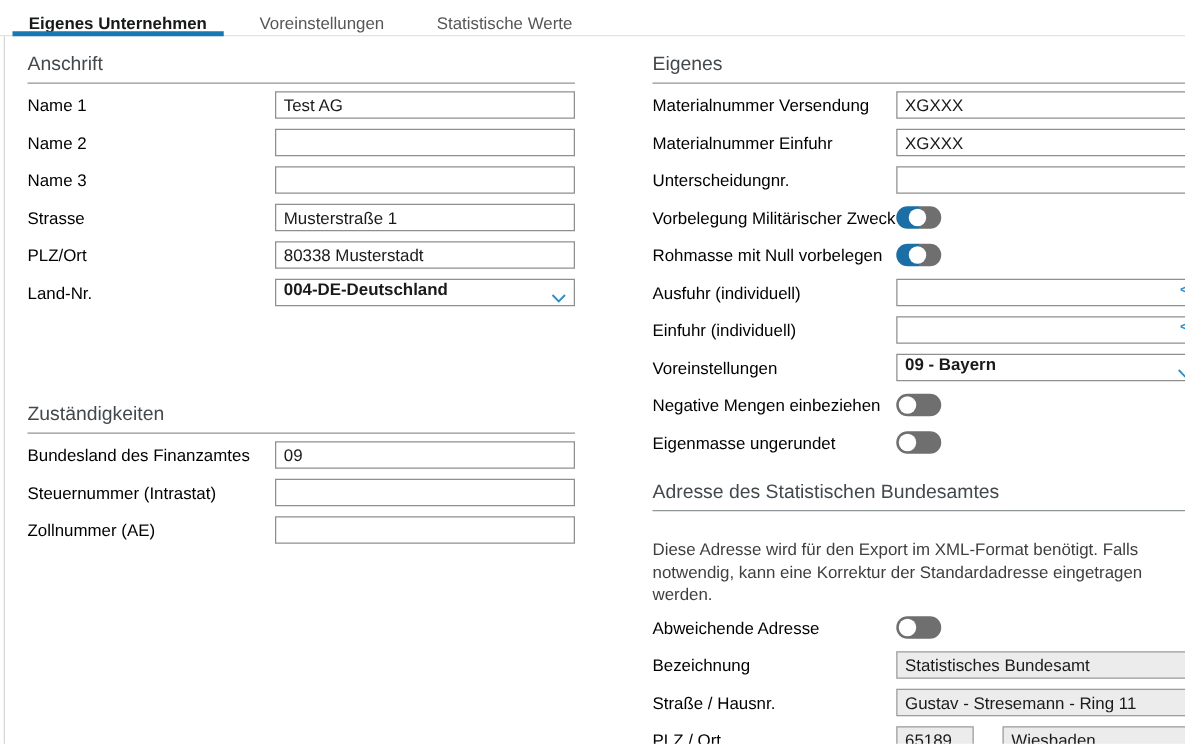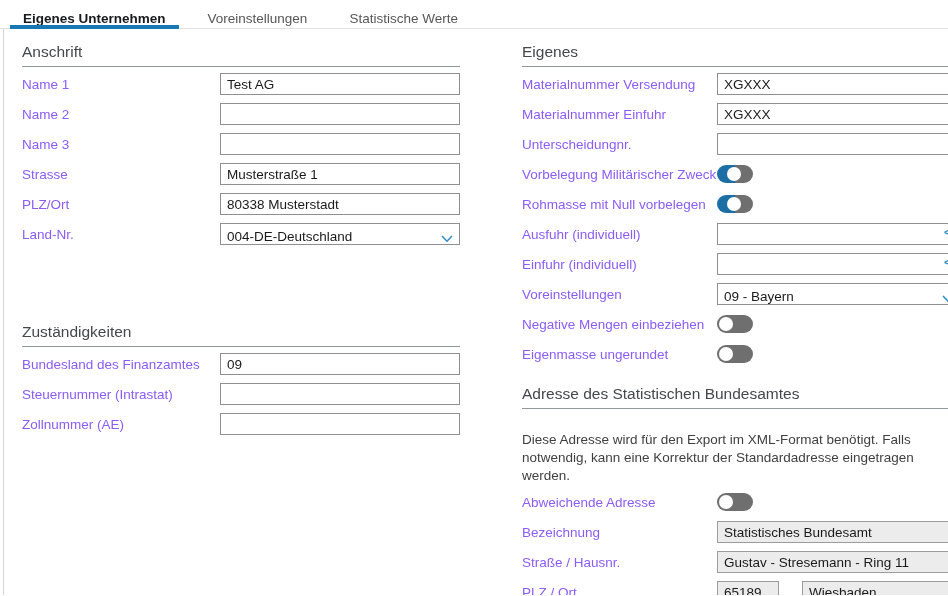--- a/index.html
+++ b/index.html
@@ -24,34 +24,34 @@
   .cols{display:flex;padding-left:18px;gap:24px;}
   .col-left{width:438px;flex:none;}
   .col-right{width:445px;flex:none;margin-left:38px;}
   
   .section-title{margin-top:14px;font-size:15.5px;color:#43484c;
     padding-bottom:5px;border-bottom:1px solid #919699;line-height:18px;}
   .section-gap .section-title{margin-top:78px;}
   .adresse-gap .section-title{margin-top:20px;}
   .rows{margin-top:6px;}
   .row{display:flex;align-items:center;height:22px;margin-bottom:8px;}
-  .lbl{flex:none;font-size:13.5px;color:#8b5cf6;white-space:nowrap;}
+  .lbl{flex:none;font-size:13.5px;color:#000000;white-space:nowrap;}
   .col-left .lbl{width:198px;}
   .col-right .lbl{width:195px;}
   
   .inp{width:240px;height:22px;border:1px solid #8f8f8f;background:#fff;
     font-family:"Liberation Sans",sans-serif;font-size:13.5px;color:#1a1a1a;
     padding:0 6px;outline:none;}
   .col-right .inp{width:244px;}
   .inp.dis{background:#ececec;border-color:#9c9c9c;}
   .inp-wrap{position:relative;width:240px;}
   .col-right .inp-wrap{width:244px;}
   .inp-wrap .inp{width:100%;}
-  .selectbox{position:relative;display:flex;align-items:flex-end;width:240px;height:22px;
-    border:1px solid #8f8f8f;background:#fff;padding:0 33px 0 6px;font-size:13.5px;cursor:pointer;}
+  .selectbox{position:relative;display:flex;align-items:flex-start;width:240px;height:22px;
+    border:1px solid #8f8f8f;background:#fff;padding:0 33px 0 6px;font-size:13.5px;cursor:pointer;font-weight:bold;}
   .col-right .selectbox{width:244px;}
   .selectbox .chev{position:absolute;right:6px;top:7px;}
   .code-btn{position:absolute;right:4px;top:3px;font-size:11px;font-weight:700;
     color:var(--icon-blue);cursor:pointer;letter-spacing:-1px;}
   
   .toggle{position:relative;width:36px;height:18px;border-radius:9px;
     background:var(--toggle-off);cursor:pointer;flex:none;}
   .toggle.on{background:linear-gradient(90deg,var(--toggle-on) 0 50%,var(--toggle-off) 50% 100%);}
   .toggle .knob{position:absolute;top:2px;left:2px;width:14px;height:14px;
     border-radius:50%;background:#fff;}

